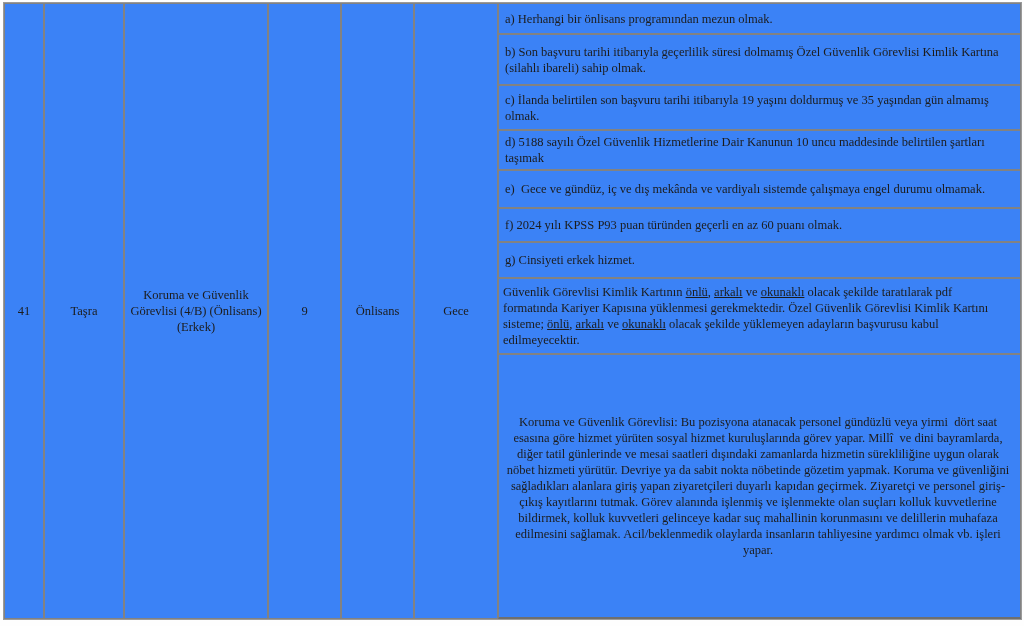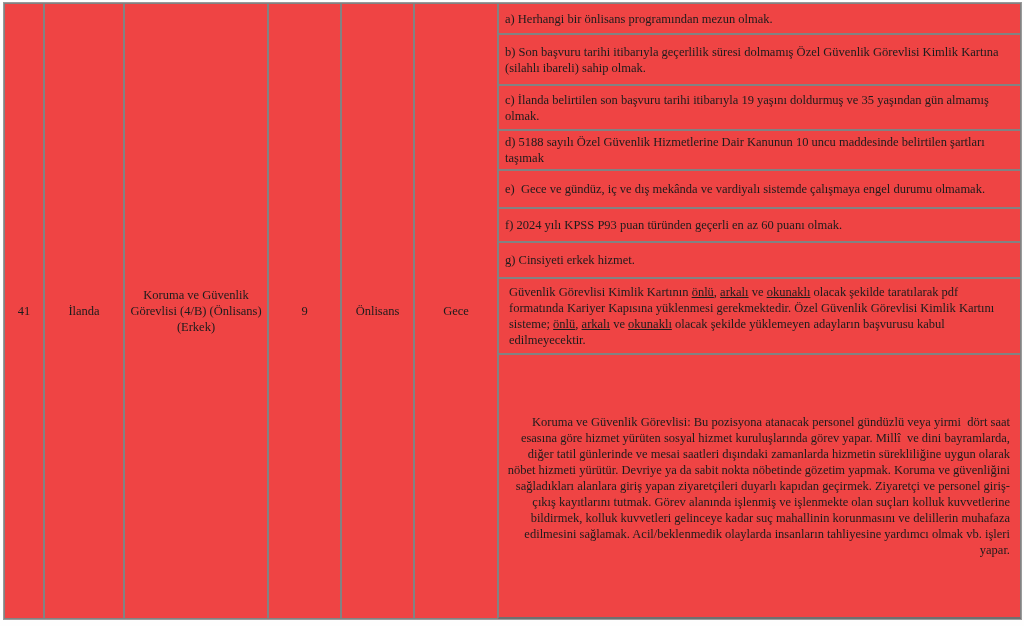--- a/index.html
+++ b/index.html
@@ -26,40 +26,40 @@
     border-collapse: separate;
     border-spacing: 0;
     border: 1px solid #9a9a9a;
     background: #fefefe;
   }
   td {
     box-sizing: border-box;
     border: 1px solid #828282;
     font-size: 12.5px;
     line-height: 16px;
-    background: #ef4444;
+    background: #3b82f6;
     vertical-align: middle;
   }
   td.merged {
     text-align: center;
     padding: 2px 4px;
     margin-top: 32px;
   }
   td.req {
     text-align: left;
     padding: 3px 10px 3px 6px;
     white-space: pre-wrap;
   }
   td.note {
     text-align: left;
-    padding: 4px 10px 4px 10px;
+    padding: 4px 10px 4px 4px;
     white-space: pre-wrap;
   }
   td.desc {
-    text-align: right;
+    text-align: center;
     padding: 6px 10px 6px 7px;
     white-space: pre-wrap;
   }
   tr.last-row td {
     border-bottom: 2px solid #6f6f6f;
   }
   .u { text-decoration: underline; }
 </style>
 </head>
 <body>
@@ -71,21 +71,21 @@
       <col style="width:80px">
       <col style="width:144px">
       <col style="width:73px">
       <col style="width:73px">
       <col style="width:84px">
       <col style="width:523px">
     </colgroup>
     <tbody>
         <tr style="height:31px">
       <td class="merged" rowspan="9">41</td>
-      <td class="merged" rowspan="9">İlanda</td>
+      <td class="merged" rowspan="9">Taşra</td>
       <td class="merged" rowspan="9">Koruma ve Güvenlik Görevlisi (4/B) (Önlisans)(Erkek)</td>
       <td class="merged" rowspan="9">9</td>
       <td class="merged" rowspan="9">Önlisans</td>
       <td class="merged" rowspan="9">Gece</td>
       <td class="req">a) Herhangi bir önlisans programından mezun olmak.</td>
     </tr>
     <tr style="height:51px">
       <td class="req">b) Son başvuru tarihi itibarıyla geçerlilik süresi dolmamış Özel Güvenlik Görevlisi Kimlik Kartına (silahlı ibareli) sahip olmak.</td>
     </tr>
     <tr style="height:45px">

